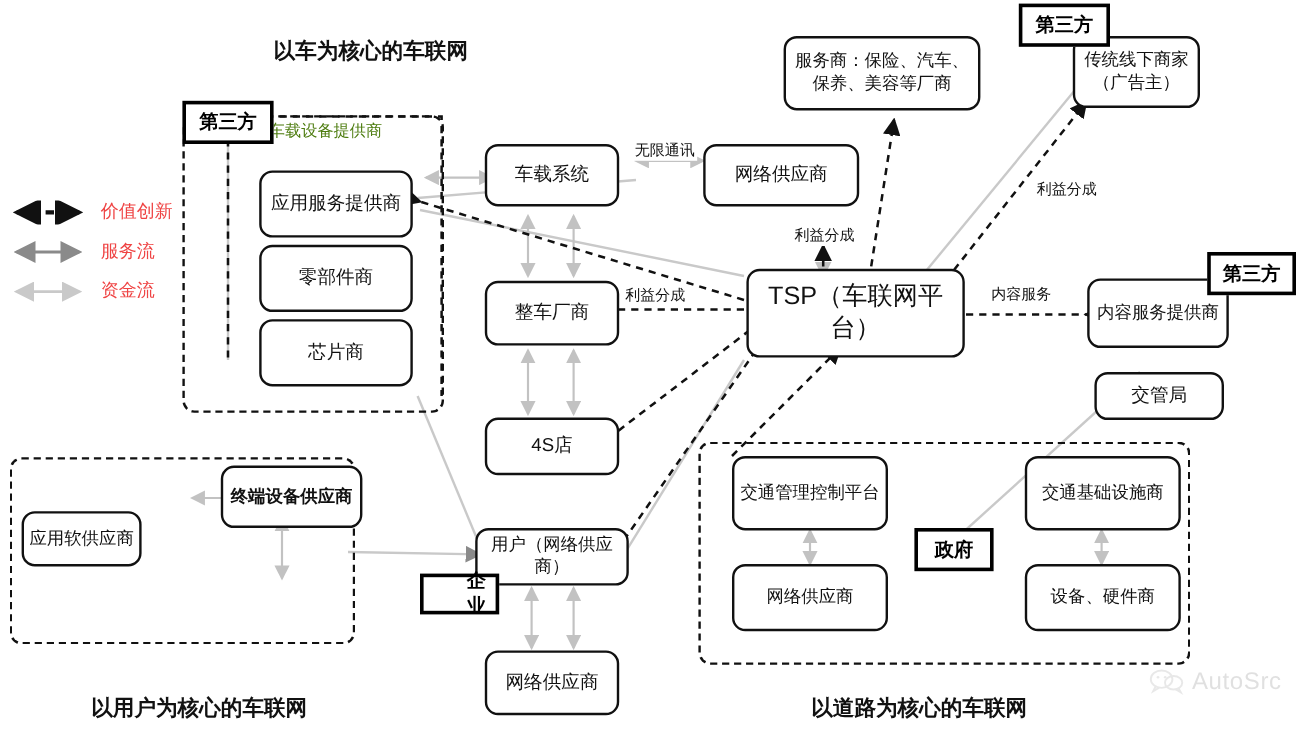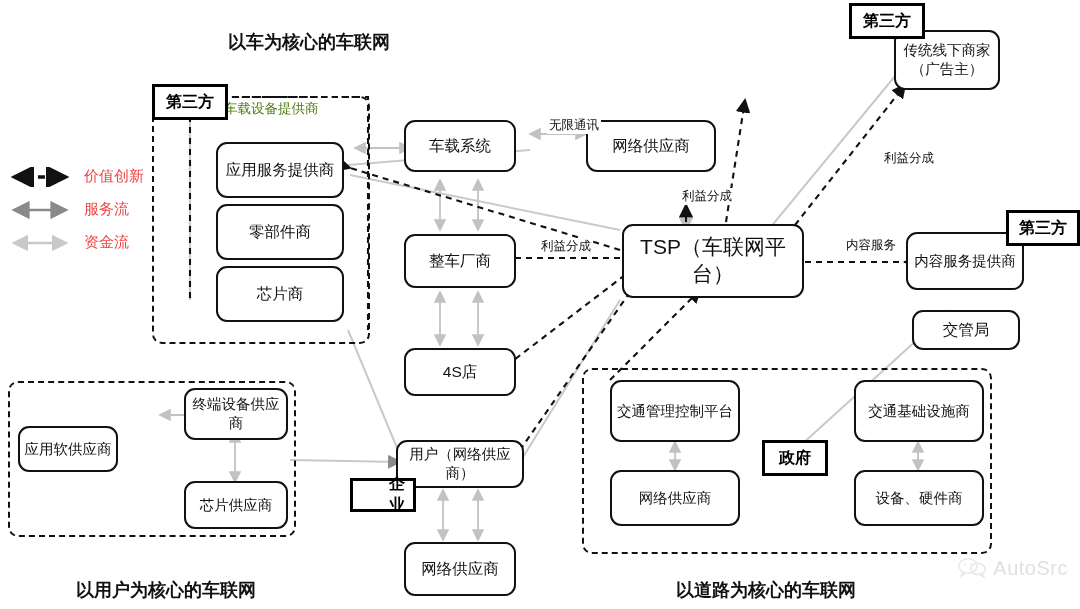--- a/index.html
+++ b/index.html
@@ -15,21 +15,21 @@
   .badge{position:absolute;box-sizing:border-box;border:3px solid #000;background:#fff;
          display:flex;align-items:center;justify-content:center;font-weight:bold;
          font-size:16px;color:#000;z-index:9;}
 
   .dashbox{position:absolute;box-sizing:border-box;border:2.4px dashed #111;border-radius:10px;
            background:transparent;z-index:2;}
 
   .title{position:absolute;font-weight:bold;font-size:18px;color:#111;white-space:nowrap;z-index:8;}
   .caption{position:absolute;font-size:13.5px;color:#4d7c0f;white-space:nowrap;z-index:8;}
   .edgelabel{position:absolute;font-size:12.5px;color:#111;white-space:nowrap;z-index:8;
-             background:#fff;padding:0 2px;margin-left:20px;}
+             background:#fff;padding:0 2px;}
 
   #legend{position:absolute;left:8px;top:160px;z-index:10;}
   .legrow{display:flex;align-items:center;height:33px;}
   .legsvg{width:64px;height:20px;flex:0 0 64px;}
   .legtxt{font-size:15px;color:#ef4444;margin-left:12px;}
 
   #watermark{position:absolute;right:12px;top:556px;display:flex;align-items:center;
              opacity:.30;z-index:10;}
   #watermark .wm-text{font-size:20px;color:#9a9a9a;margin-left:6px;letter-spacing:.5px;}
 </style>
@@ -165,31 +165,31 @@
 
   <div class="node" style="left:216px;top:142px;width:128px;height:56px;">应用服务提供商</div>
   <div class="node" style="left:216px;top:204px;width:128px;height:56px;">零部件商</div>
   <div class="node" style="left:216px;top:266px;width:128px;height:56px;">芯片商</div>
 
   <div class="node" style="left:404px;top:120px;width:112px;height:52px;">车载系统</div>
   <div class="node" style="left:404px;top:234px;width:112px;height:54px;">整车厂商</div>
   <div class="node" style="left:404px;top:348px;width:112px;height:48px;">4S店</div>
   <div class="node" style="left:404px;top:542px;width:112px;height:54px;">网络供应商</div>
 
+  <div class="node small" style="left:653px;top:30px;width:164px;height:62px;">服务商：保险、汽车、保养、美容等厂商</div>
   <div class="node small" style="left:894px;top:30px;width:106px;height:60px;">传统线下商家（广告主）</div>
   <div class="node" style="left:586px;top:120px;width:130px;height:52px;">网络供应商</div>
 
   <div class="node" style="left:622px;top:224px;width:182px;height:74px;font-size:21px;">TSP（车联网平台）</div>
 
   <div class="node small" style="left:906px;top:232px;width:118px;height:58px;">内容服务提供商</div>
   <div class="node" style="left:912px;top:310px;width:108px;height:40px;">交管局</div>
 
   <div class="node small" style="left:18px;top:392px;width:100px;height:46px;margin-top:34px;">应用软供应商</div>
-  <div class="node small" style="left:184px;top:388px;width:104px;height:52px;">终端设备供应商</div>
-  <div class="node small" style="left:184px;top:481px;width:104px;height:48px;">芯片供应商</div>
+  <div class="node small" style="left:184px;top:388px;width:118px;height:52px;font-weight:bold;">终端设备供应商</div>
 
   <div class="node" style="left:396px;top:440px;width:128px;height:48px;font-size:14.5px;">用户（网络供应商）</div>
 
   <div class="node small" style="left:610px;top:380px;width:130px;height:62px;">交通管理控制平台</div>
   <div class="node small" style="left:610px;top:470px;width:130px;height:56px;">网络供应商</div>
   <div class="node small" style="left:854px;top:380px;width:130px;height:62px;">交通基础设施商</div>
   <div class="node small" style="left:854px;top:470px;width:130px;height:56px;">设备、硬件商</div>
 
   <div class="badge" style="left:152px;top:84px;width:76px;height:36px;">第三方</div>
   <div class="badge" style="left:849px;top:3px;width:76px;height:36px;">第三方</div>

